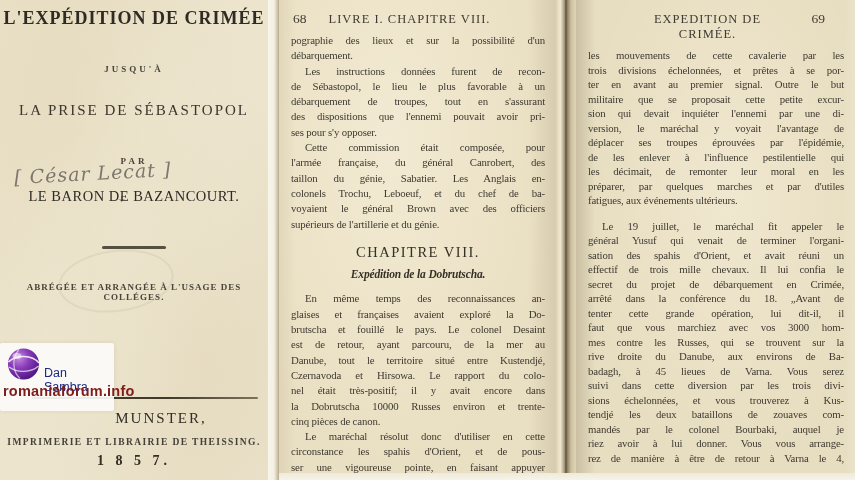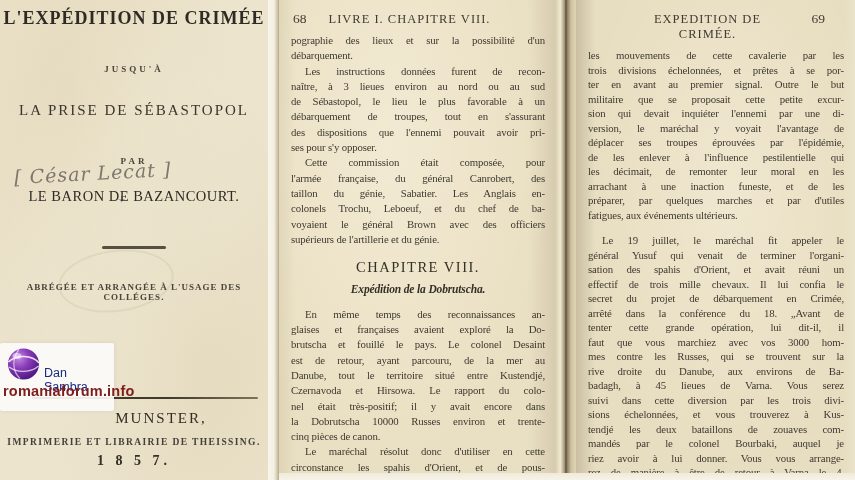--- a/index.html
+++ b/index.html
@@ -114,21 +114,20 @@
       <span class="rt">LIVRE I. CHAPITRE VIII.</span>
       <span class="pg"></span>
     </div>
     <div class="page-body">
         <div class="para">
           <div class="tline">pographie des lieux et sur la possibilité d'un</div>
           <div class="tline last">débarquement.</div>
         </div>
         <div class="para">
           <div class="tline ind">Les instructions données furent de recon-</div>
-          <div class="tline">naître, à 3 lieues environ au nord ou au sud</div>
           <div class="tline">de Sébastopol, le lieu le plus favorable à un</div>
           <div class="tline">débarquement de troupes, tout en s'assurant</div>
           <div class="tline">des dispositions que l'ennemi pouvait avoir pri-</div>
           <div class="tline last">ses pour s'y opposer.</div>
         </div>
         <div class="para">
           <div class="tline ind">Cette commission était composée, pour</div>
           <div class="tline">l'armée française, du général Canrobert, des</div>
           <div class="tline">taillon du génie, Sabatier. Les Anglais en-</div>
           <div class="tline">colonels Trochu, Leboeuf, et du chef de ba-</div>
@@ -168,21 +167,20 @@
         <div class="para">
           <div class="tline">les mouvements de cette cavalerie par les</div>
           <div class="tline">trois divisions échelonnées, et prêtes à se por-</div>
           <div class="tline">ter en avant au premier signal. Outre le but</div>
           <div class="tline">militaire que se proposait cette petite excur-</div>
           <div class="tline">sion qui devait inquiéter l'ennemi par une di-</div>
           <div class="tline">version, le maréchal y voyait l'avantage de</div>
           <div class="tline">déplacer ses troupes éprouvées par l'épidémie,</div>
           <div class="tline">de les enlever à l'influence pestilentielle qui</div>
           <div class="tline">les décimait, de remonter leur moral en les</div>
-          <div class="tline">arrachant à une inaction funeste, et de les</div>
           <div class="tline">préparer, par quelques marches et par d'utiles</div>
           <div class="tline last">fatigues, aux événements ultérieurs.</div>
         </div>
         <div class="para gap">
           <div class="tline ind">Le 19 juillet, le maréchal fit appeler le</div>
           <div class="tline">général Yusuf qui venait de terminer l'organi-</div>
           <div class="tline">sation des spahis d'Orient, et avait réuni un</div>
           <div class="tline">effectif de trois mille chevaux. Il lui confia le</div>
           <div class="tline">secret du projet de débarquement en Crimée,</div>
           <div class="tline">arrêté dans la conférence du 18. „Avant de</div>

